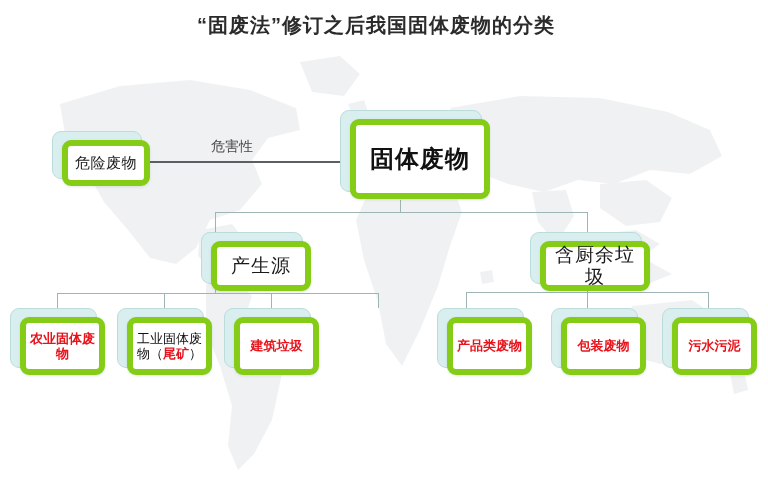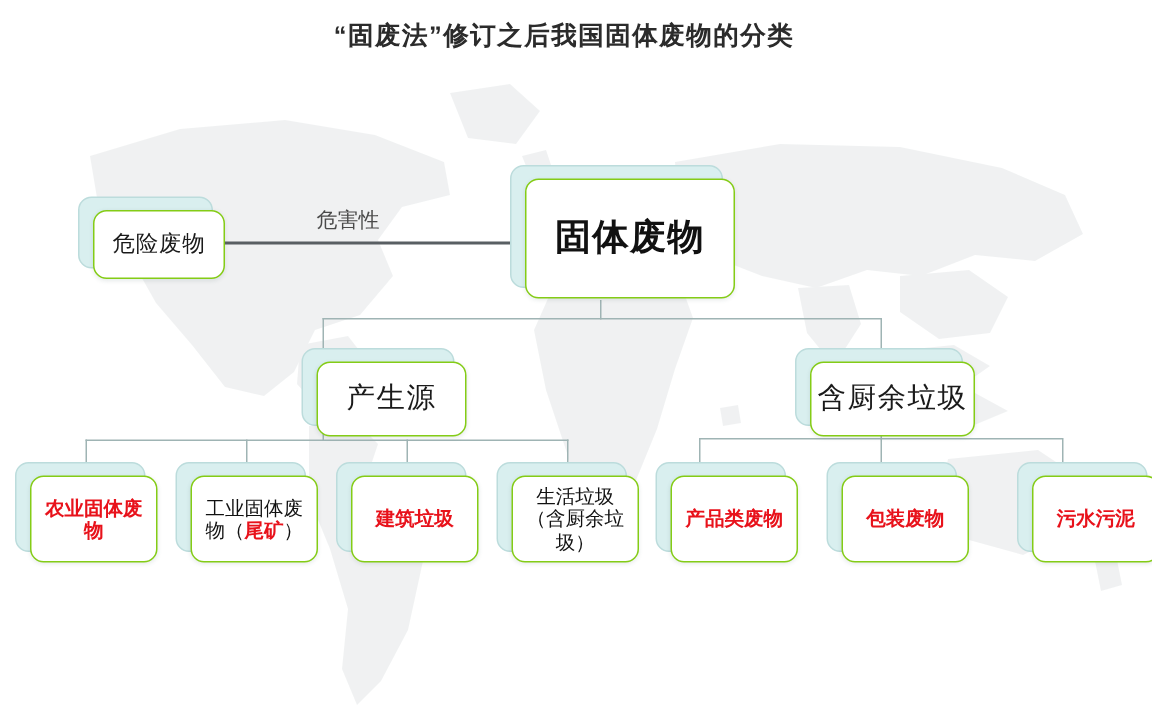--- a/index.html
+++ b/index.html
@@ -25,21 +25,21 @@
     pointer-events: none;
   }
   #worldmap svg { display:block; width:100%; height:100%; }
 
   
   .title {
     position: absolute;
     left: 0; top: 12px;
     width: 752px;
     text-align: center;
-    font-size: 17px;
+    font-size: 20px;
     font-weight: 700;
     color: #2b2b2b;
     letter-spacing: 1px;
     white-space: nowrap;
   }
 
   
   .conn {
     position: absolute;
     background: #9fb4b4;
@@ -71,21 +71,21 @@
     width: 100%; height: 100%;
     background: #d9efef;
     border: 1px solid #bcdcdc;
     border-radius: 9px;
   }
   .node .front {
     position: absolute;
     left: 10px; top: 9px;
     width: 100%; height: 100%;
     background: #ffffff;
-    border: 1px solid #84cc16;
+    border: 6px solid #84cc16;
     border-radius: 9px;
     box-shadow: 0 1px 3px rgba(60,90,90,0.13);
     display: flex;
     align-items: center;
     justify-content: center;
     text-align: center;
     box-sizing: border-box;
     padding: 2px 4px;
     line-height: 1.18;
   }
@@ -212,41 +212,35 @@
     </div>
   </div>
 
   <div class="node" style="left:224px; top:308px; width:85px; height:58px;">
     <div class="back"></div>
     <div class="front">
       <span class="label t-leaf-r">建筑垃圾</span>
     </div>
   </div>
 
-  <div class="node" style="left:331px; top:308px; width:85px; height:58px;">
-    <div class="back"></div>
-    <div class="front">
-      <span class="label t-leaf-b">生活垃圾（含厨余垃圾）</span>
-    </div>
-  </div>
 
   <div class="node" style="left:437px; top:308px; width:85px; height:58px;text-decoration:underline;">
     <div class="back"></div>
     <div class="front">
       <span class="label t-leaf-r">产品类废物</span>
     </div>
   </div>
 
   <div class="node" style="left:551px; top:308px; width:85px; height:58px;padding-left:12px;">
     <div class="back"></div>
     <div class="front">
       <span class="label t-leaf-r">包装废物</span>
     </div>
   </div>
 
-  <div class="node" style="left:662px; top:308px; width:85px; height:58px;margin-left:16px;">
+  <div class="node" style="left:662px; top:308px; width:85px; height:58px;">
     <div class="back"></div>
     <div class="front">
       <span class="label t-leaf-r">污水污泥</span>
     </div>
   </div>
 
 </div>
 
 </body></html>

